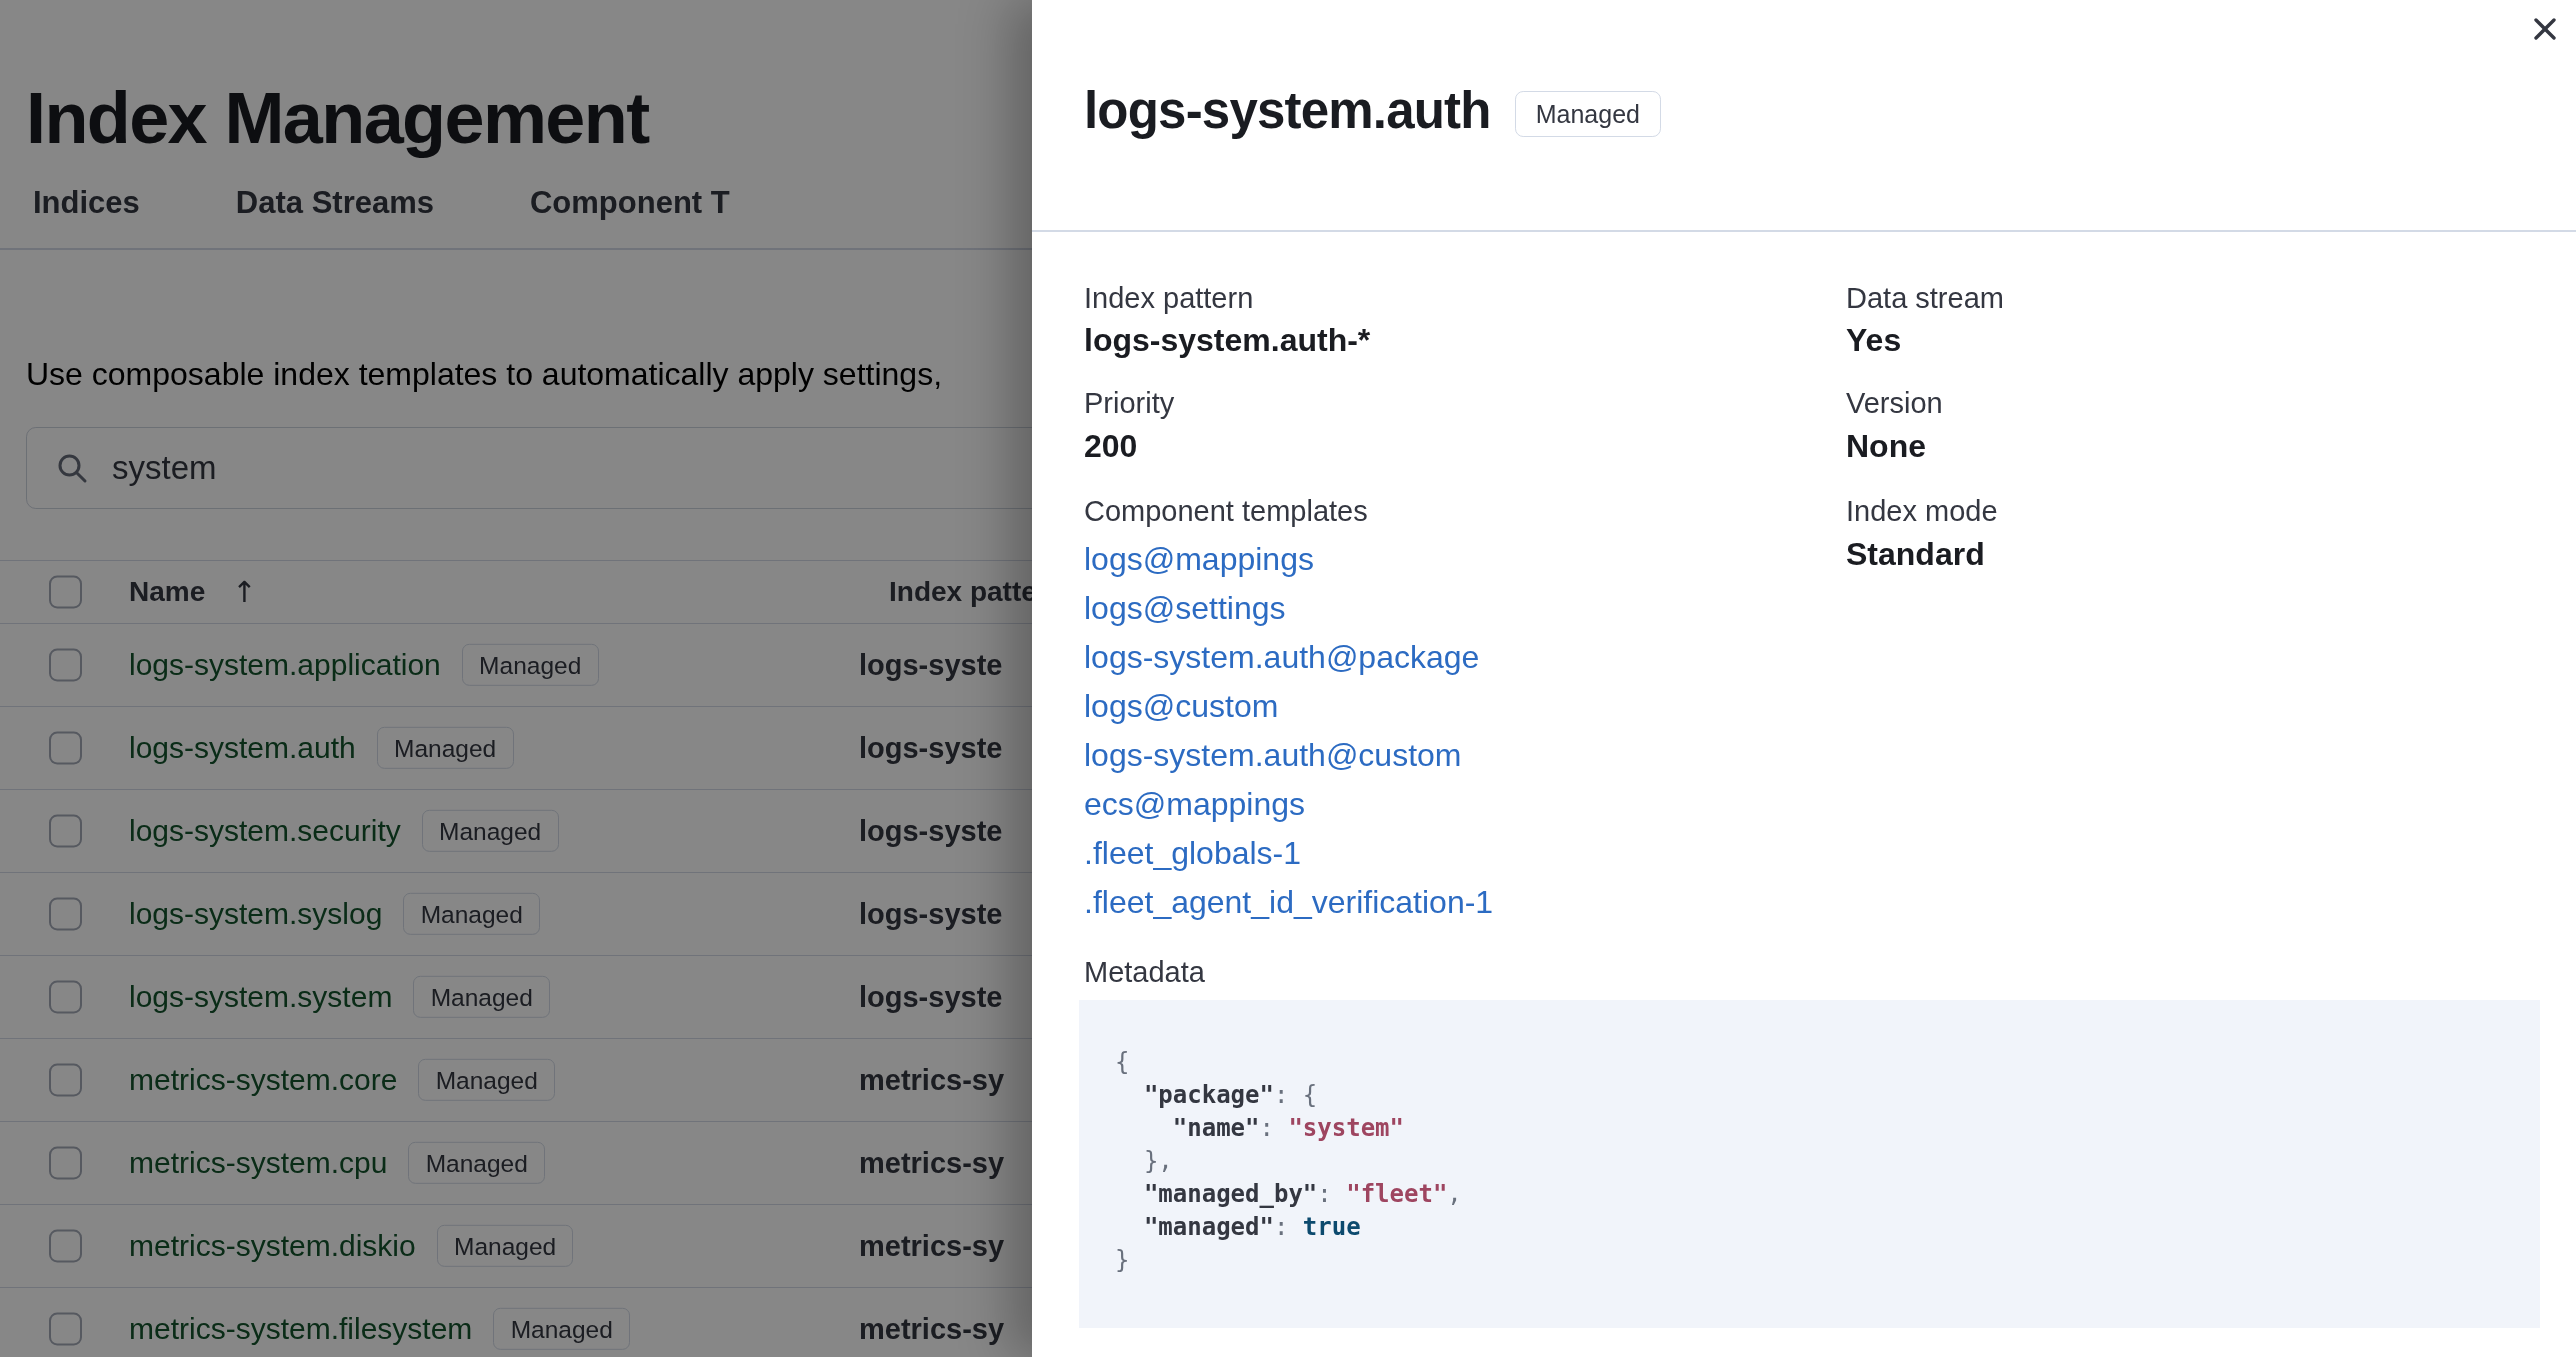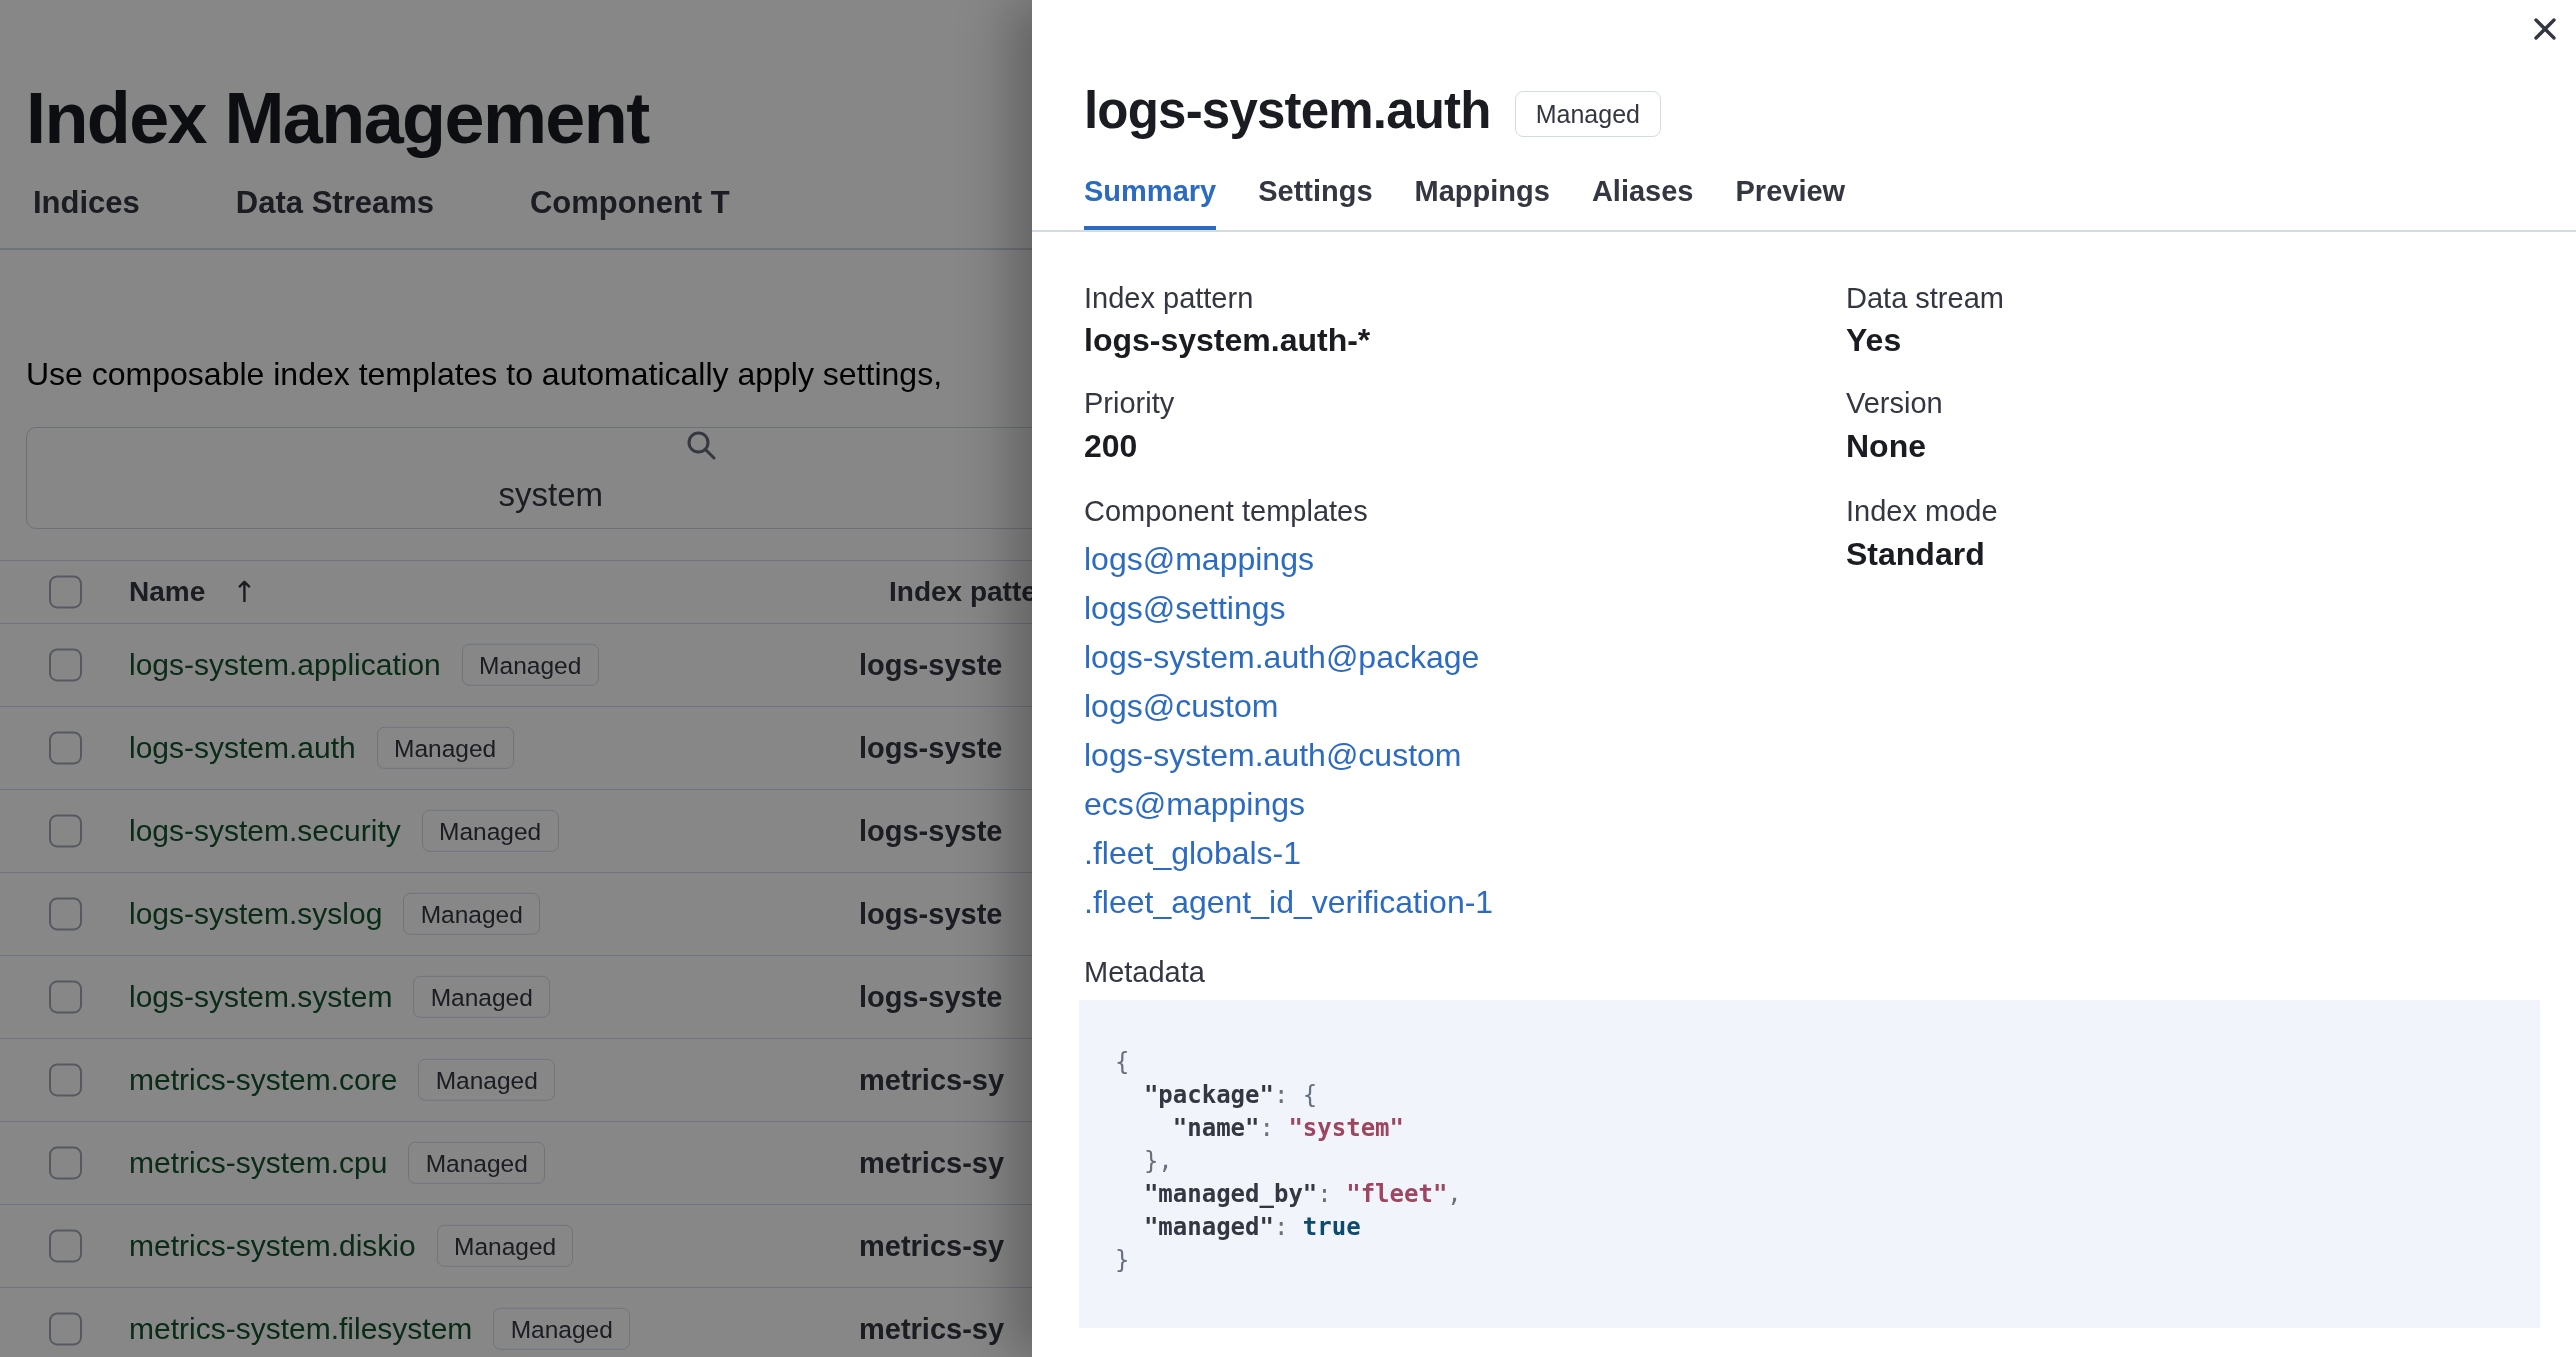--- a/index.html
+++ b/index.html
@@ -24,23 +24,23 @@
     padding-bottom:24.5px;cursor:pointer;white-space:nowrap;
   }
   .page-tabs .tab.active{color:#2c6bc2;border-bottom:5.7px solid #2c6bc2;padding-bottom:19px;}
   .page-tabs-divider{
     position:absolute;left:0;right:0;top:248px;height:1.6px;background:#d3dae6;
   }
   .page-desc{
     position:absolute;left:26px;top:323px;font-size:32px;line-height:39px;color:#000000;white-space:nowrap;
   }
   .search-box{
-    position:absolute;left:26px;top:427px;width:1321px;height:102px;
+    position:absolute;left:26px;top:427px;width:1321px;height:82px;
     border:1.6px solid #cdd3de;border-radius:9.8px;background:#fff;
-    display:flex;align-items:center;box-sizing:border-box;padding-left:28px;flex-direction:column;
+    display:flex;align-items:center;box-sizing:border-box;padding-left:28px;
   }
   .search-box svg{flex:0 0 auto;}
   .search-input{
     border:none;outline:none;background:transparent;
     font-family:"Liberation Sans", sans-serif;
     font-size:33px;color:#343741;margin-left:21px;flex:1;
   }
   
   .tmpl-table{position:absolute;left:0;top:560px;width:1158px;}
   .t-head{
@@ -238,27 +238,20 @@
       <line x1="8" y1="8" x2="24" y2="24" stroke="#343741" stroke-width="3" stroke-linecap="round"></line>
       <line x1="24" y1="8" x2="8" y2="24" stroke="#343741" stroke-width="3" stroke-linecap="round"></line>
     </svg>
   </button>
 
   <div class="fly-title-row">
     <h2 class="fly-title">logs-system.auth</h2>
     <span class="fly-badge">Managed</span>
   </div>
 
-  <div class="fly-tabs">
-      <div class="tab active">Summary</div>
-      <div class="tab">Settings</div>
-      <div class="tab">Mappings</div>
-      <div class="tab">Aliases</div>
-      <div class="tab">Preview</div>
-    </div>
   <div class="fly-tabs-divider"></div>
 
   <div class="col-left">
     <div class="f-label" style="top:281px">Index pattern</div>
     <div class="f-value" style="top:321px">logs-system.auth-*</div>
 
     <div class="f-label" style="top:386px">Priority</div>
     <div class="f-value" style="top:427px">200</div>
 
     <div class="f-label" style="top:494px">Component templates</div>

